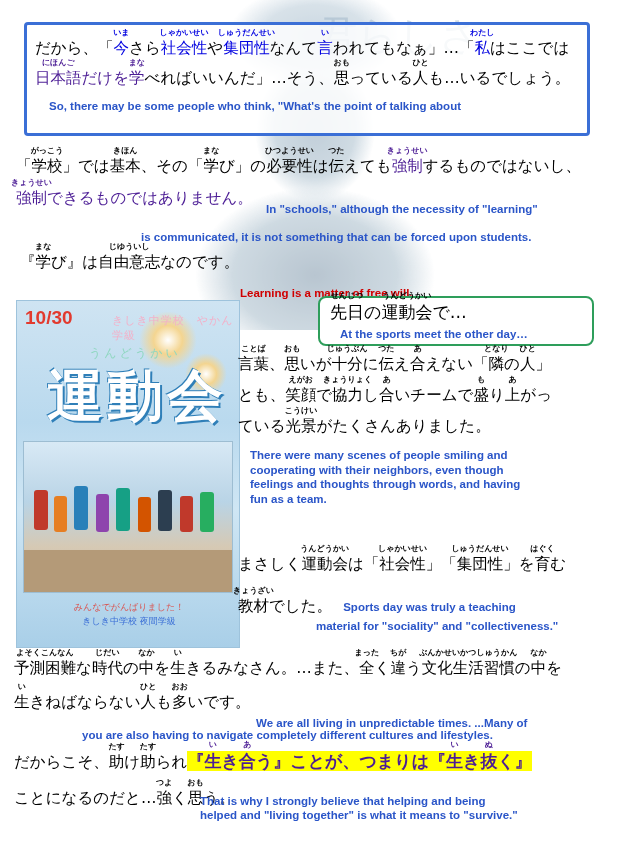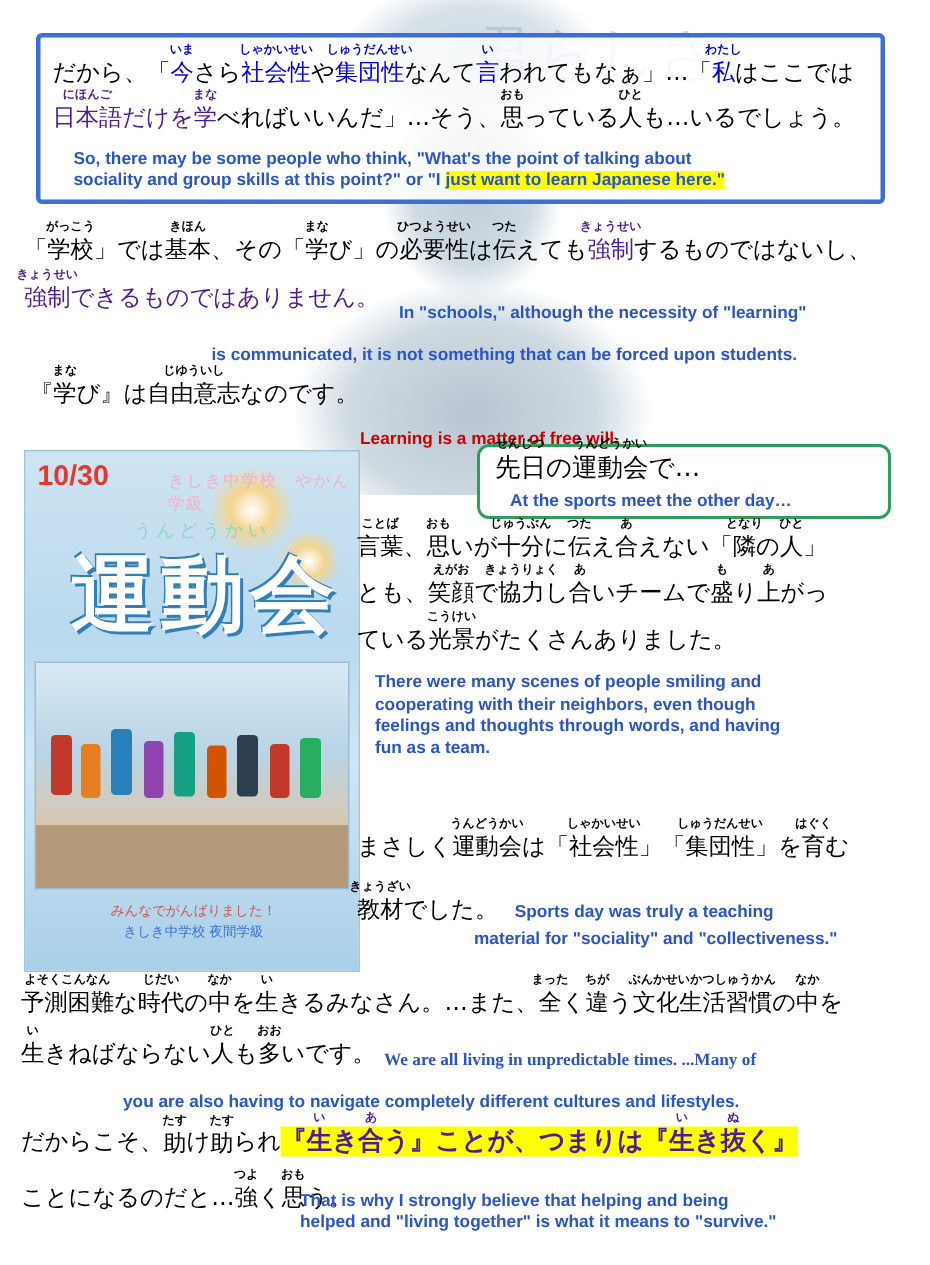--- a/index.html
+++ b/index.html
@@ -121,21 +121,21 @@
   .rc{position:absolute;left:238px;top:356px;width:376px;}
   .rc .line{margin-bottom:13px;}
   .rc .en-blk{margin-top:4px;padding-left:12px;}
 
   .midline{position:absolute;left:238px;top:556px;width:376px;}
   .midline2{position:absolute;left:238px;top:596px;width:376px;}
 
   
   .b4{position:absolute;left:14px;top:660px;width:600px;}
   .b4 .l1{margin-bottom:16px;}
-  .b4 .en1{position:absolute;left:242px;top:40px;width:360px;font-family:Liberation Serif, serif;}
+  .b4 .en1{position:absolute;left:242px;top:56px;width:360px;}
   .b4 .en2{position:absolute;left:68px;top:68px;width:540px;}
 
   .b5{position:absolute;left:14px;top:752px;width:600px;}
   .b5 .en1{position:absolute;left:186px;top:42px;width:420px;}
 </style>
 </head>
 <body>
 
 <div class="bg-ghost"></div>
 <div class="bg-ghost-text">君らしさ</div>
@@ -144,21 +144,20 @@
 
   <div class="topbox">
     <div class="jp l1">
       <span>だから、「</span><span class="ruby jp-blue"><span class="rt">いま</span><span class="rb">今</span></span><span>さら</span><span class="ruby jp-blue"><span class="rt">しゃかいせい</span><span class="rb">社会性</span></span><span>や</span><span class="ruby jp-blue"><span class="rt">しゅうだんせい</span><span class="rb">集団性</span></span><span>なんて</span><span class="ruby jp-blue"><span class="rt">い</span><span class="rb">言</span></span><span>われてもなぁ」…「</span><span class="ruby jp-blue"><span class="rt">わたし</span><span class="rb">私</span></span><span>はここでは</span>
     </div>
     <div class="jp l2">
       <span class="ruby jp-red"><span class="rt">にほんご</span><span class="rb">日本語</span></span><span class="jp-red">だけを</span><span class="ruby jp-red"><span class="rt">まな</span><span class="rb">学</span></span><span>べればいいんだ」…そう、</span><span class="ruby"><span class="rt">おも</span><span class="rb">思</span></span><span>っている</span><span class="ruby"><span class="rt">ひと</span><span class="rb">人</span></span><span>も…いるでしょう。</span>
     </div>
     <div class="en">
       <div>So, there may be some people who think, "What's the point of talking about</div>
-      <div><span>sociality and group skills at this point?" or "I </span><span class="mark">just want to learn Japanese here."</span></div>
     </div>
   </div>
 
   <div class="b2">
     <div class="jp r1">
       <span>「</span><span class="ruby"><span class="rt">がっこう</span><span class="rb">学校</span></span><span>」では</span><span class="ruby"><span class="rt">きほん</span><span class="rb">基本</span></span><span>、その「</span><span class="ruby"><span class="rt">まな</span><span class="rb">学</span></span><span>び」の</span><span class="ruby"><span class="rt">ひつようせい</span><span class="rb">必要性</span></span><span>は</span><span class="ruby"><span class="rt">つた</span><span class="rb">伝</span></span><span>えても</span><span class="ruby jp-red"><span class="rt">きょうせい</span><span class="rb">強制</span></span><span>するものではないし、</span>
     </div>
     <div class="jp r2">
       <span class="ruby jp-red"><span class="rt">きょうせい</span><span class="rb">強制</span></span><span class="jp-red">できるものではありません。</span>
     </div>

